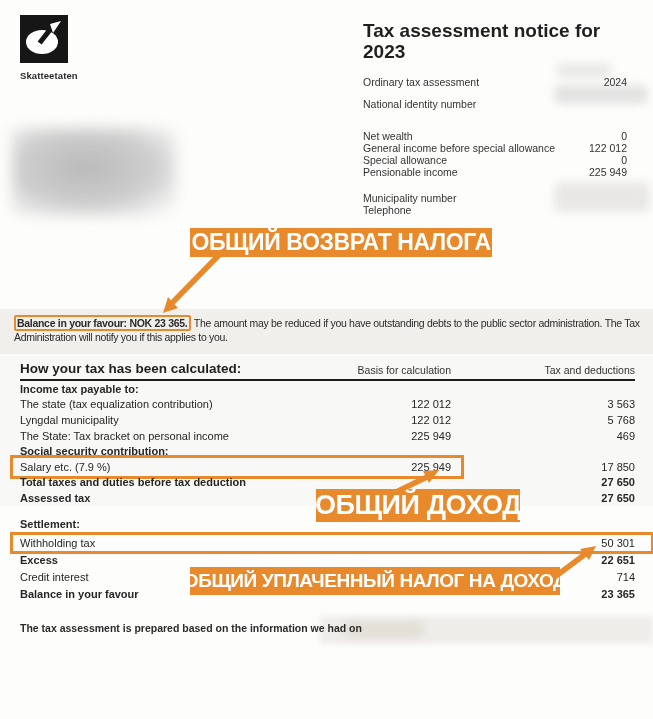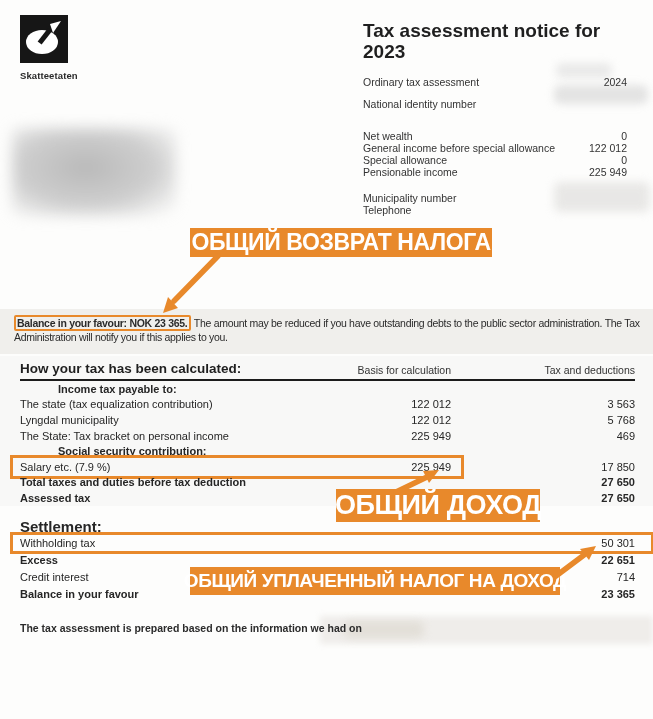--- a/index.html
+++ b/index.html
@@ -41,39 +41,39 @@
   .tax-table{position:absolute;left:20px;top:361px;width:615px;}
   .t-head{display:flex;align-items:flex-end;border-bottom:2px solid #1c1c1c;padding-bottom:3px;}
   .t-title{flex:1;font-size:13.5px;font-weight:700;color:#1f1f1f;}
   .t-col{font-size:10.5px;color:#333;text-align:right;}
   .col-basis{width:178px;}
   .col-tax{width:184px;}
   .trow{display:flex;align-items:center;height:15.6px;font-size:11px;position:relative;}
   .trow .c-label{flex:1;}
   .trow .c-basis{width:178px;text-align:right;}
   .trow .c-tax{width:184px;text-align:right;}
-  .trow.section .c-label{font-weight:700;margin-left:38px;}
+  .trow.section .c-label{font-weight:700;}
   .trow.totals .c-label,.trow.totals .c-tax{font-weight:700;}
   .row-box{position:absolute;border:3px solid var(--accent);pointer-events:none;background:transparent;}
   .box-salary{left:-10px;top:-4px;width:448px;height:18px;}
   
   .settlement{position:absolute;left:20px;top:518px;width:615px;}
-  .s-title{font-size:15px;font-weight:700;height:16px;}
+  .s-title{font-size:11px;font-weight:700;height:16px;}
   .srow{display:flex;align-items:center;height:17px;font-size:11px;position:relative;gap:34px;}
   .srow .c-label{flex:1;}
   .srow .c-val{width:184px;text-align:right;}
   .srow.bold .c-label,.srow.bold .c-val{font-weight:700;}
   .box-withholding{left:-10px;top:-2px;width:638px;height:16px;}
   
   .doc-footer{position:absolute;left:20px;top:622px;font-size:10.5px;font-weight:700;color:#2b2b2b;}
   
   .banner{position:absolute;background:var(--accent);color:#fff;font-weight:700;
     display:flex;align-items:center;justify-content:center;white-space:nowrap;letter-spacing:-0.4px;}
   .banner-refund{left:190px;top:228px;width:302px;height:29px;font-size:23px;}
-  .banner-income{left:336px;top:489px;width:204px;height:33px;font-size:27px;}
+  .banner-income{left:316px;top:489px;width:204px;height:33px;font-size:27px;}
   .banner-taxpaid{left:190px;top:567px;width:370px;height:28px;font-size:19px;}
   .arrows{position:absolute;left:0;top:0;width:653px;height:719px;pointer-events:none;}
 </style>
 </head>
 <body>
 
 <div class="page" style="--accent:#E8892B;">
 
   <div class="band band-para"></div>
   <div class="band band-table"></div>

